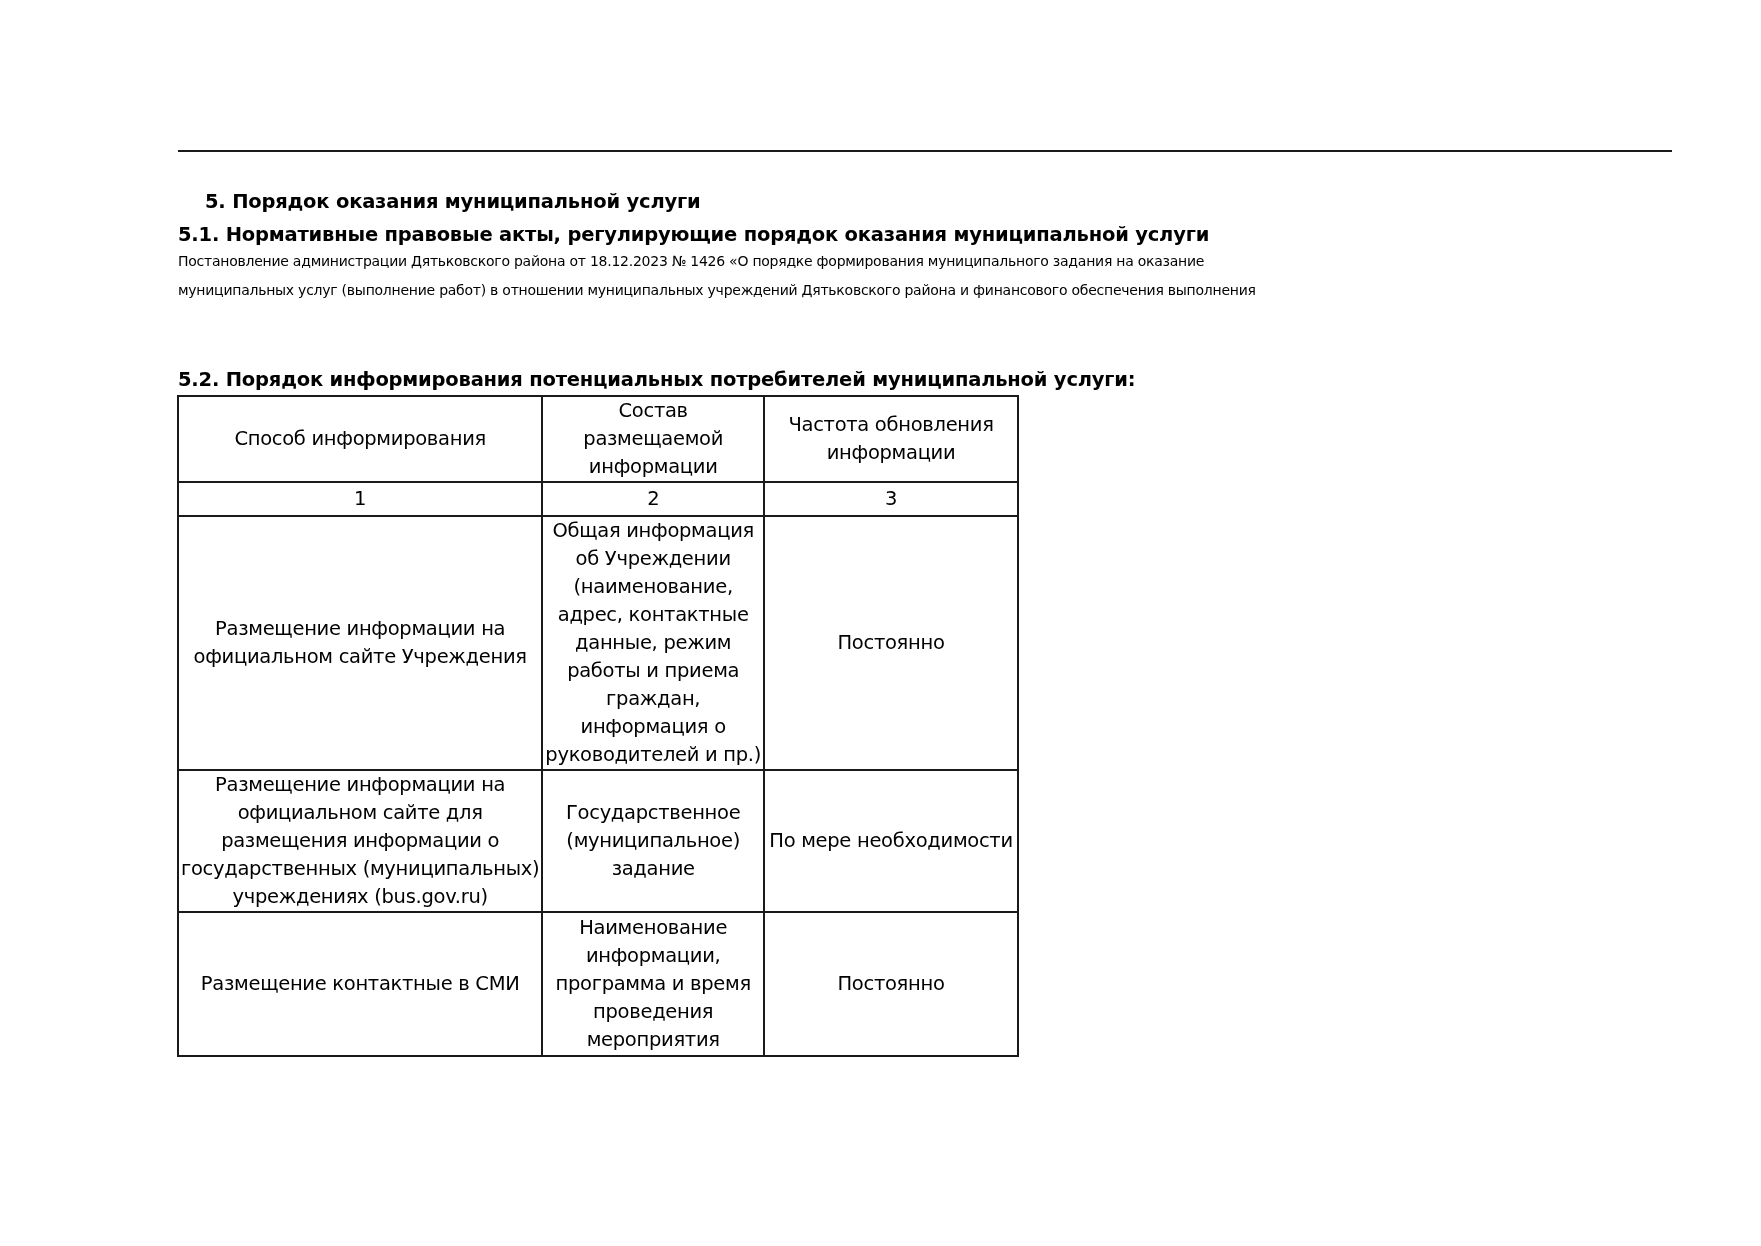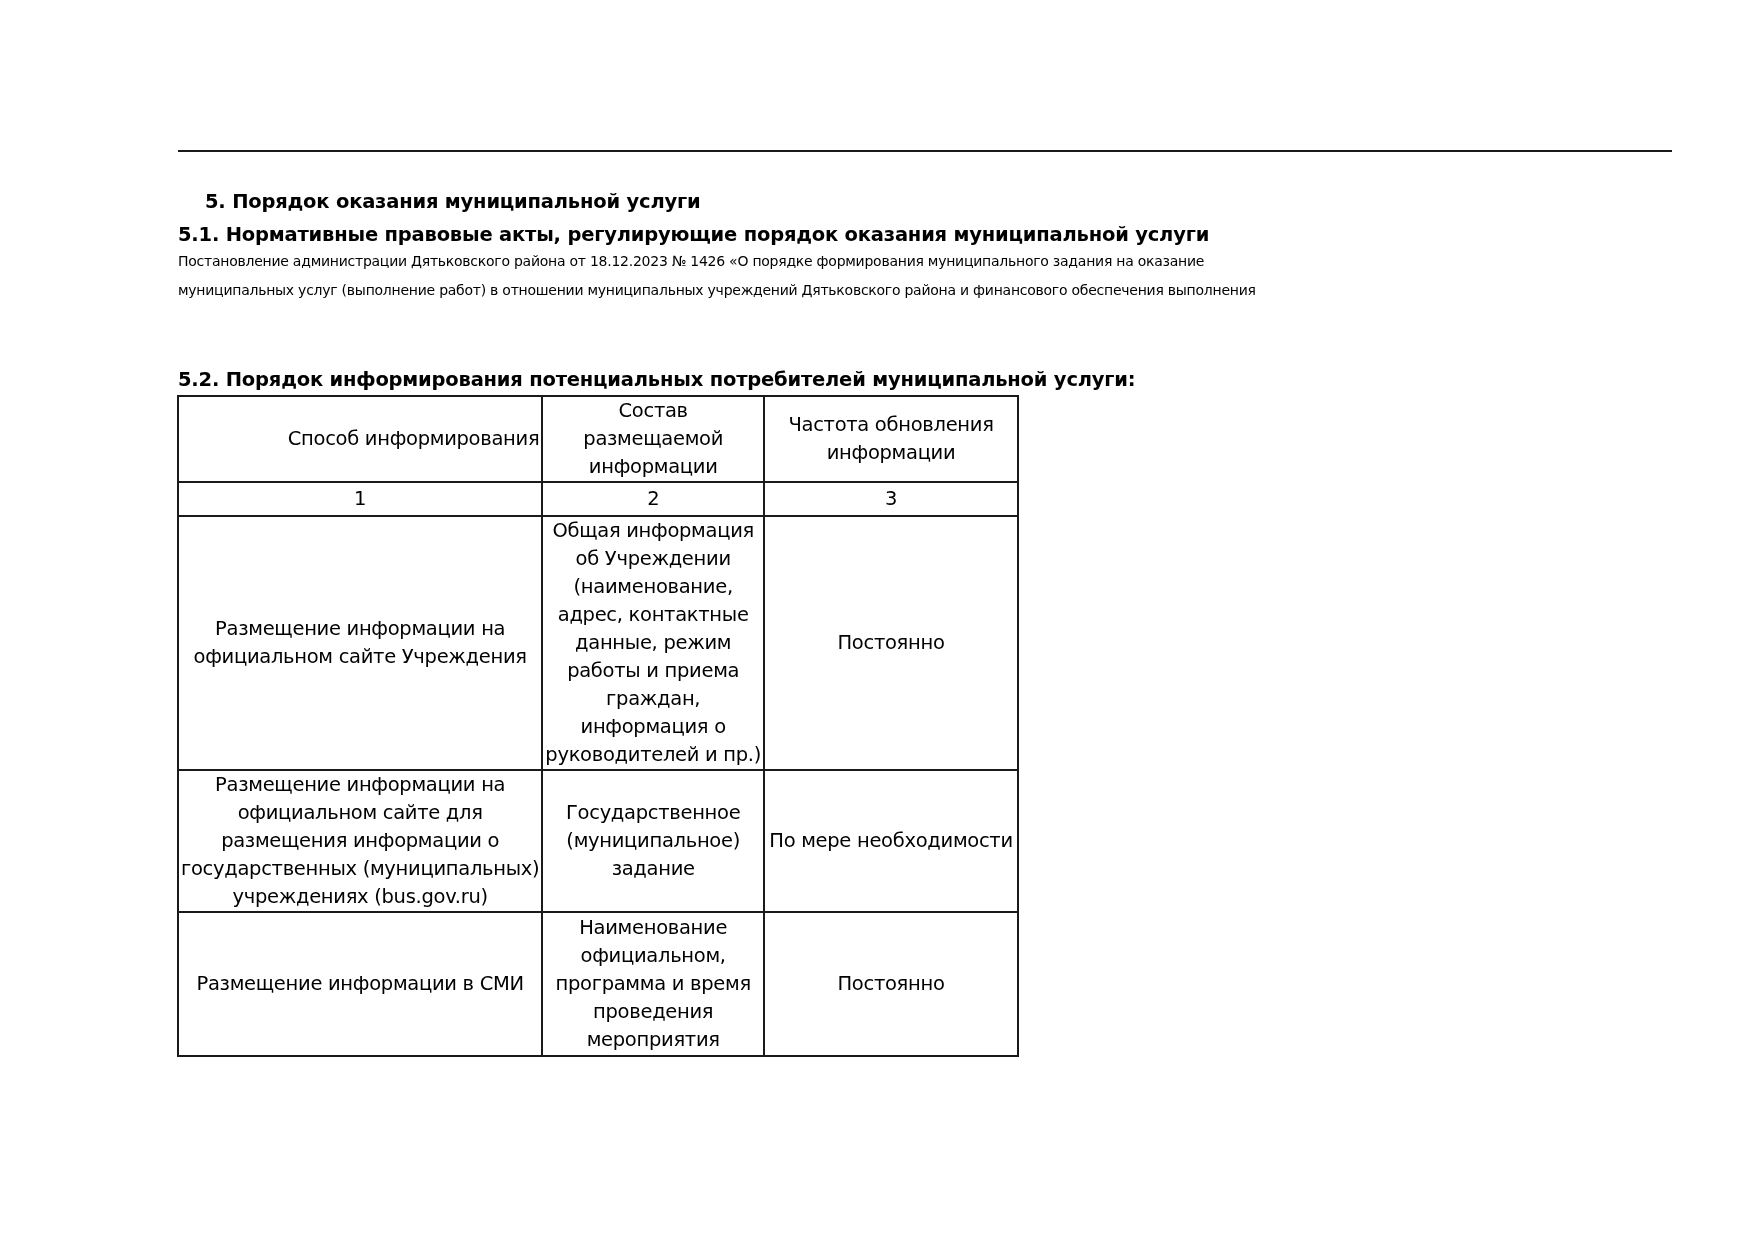--- a/index.html
+++ b/index.html
@@ -12,21 +12,21 @@
   .h5 { top: 188px; margin-left: 27px; }
   .h51 { top: 221px; }
   .para { position: absolute; left: 178px; top: 247px; width: 1500px;
           font-size: 14px; line-height: 28.5px; letter-spacing: -0.25px; }
   .para span { display: block; white-space: nowrap; }
   .h52 { top: 366px; }
   table { position: absolute; left: 177px; top: 395px; border-collapse: collapse;
           font-size: 19.5px; line-height: 28px; letter-spacing: -0.3px; }
   td { border: 2px solid #1a1a1a; text-align: center; vertical-align: middle;
        padding: 0 2px; }
-  .c1 { width: 345px; text-align: right; }
+  .c1 { width: 345px; }
   .c2 { width: 205px; }
   .c3 { width: 248px; }
   .r-head { height: 85px; }
   .r-num { height: 34px; }
   .r1 { height: 253px; }
   .r2 { height: 140px; }
   .r3 { height: 144px; }
   .r4 { height: 57px; }
   .line { display: block; white-space: nowrap; }
 </style>
@@ -98,25 +98,25 @@
       <span class="line">Государственное</span>
       <span class="line">(муниципальное)</span>
       <span class="line">задание</span>
     </td>
     <td>
       <span class="line">По мере необходимости</span>
     </td>
   </tr>
   <tr class="r3">
     <td>
-      <span class="line">Размещение информации в СМИ</span>
+      <span class="line">Размещение контактные в СМИ</span>
     </td>
     <td>
       <span class="line">Наименование</span>
-      <span class="line">официальном,</span>
+      <span class="line">информации,</span>
       <span class="line">программа и время</span>
       <span class="line">проведения</span>
       <span class="line">мероприятия</span>
     </td>
     <td>
       <span class="line">Постоянно</span>
     </td>
   </tr>
 </tbody>
   </table>

